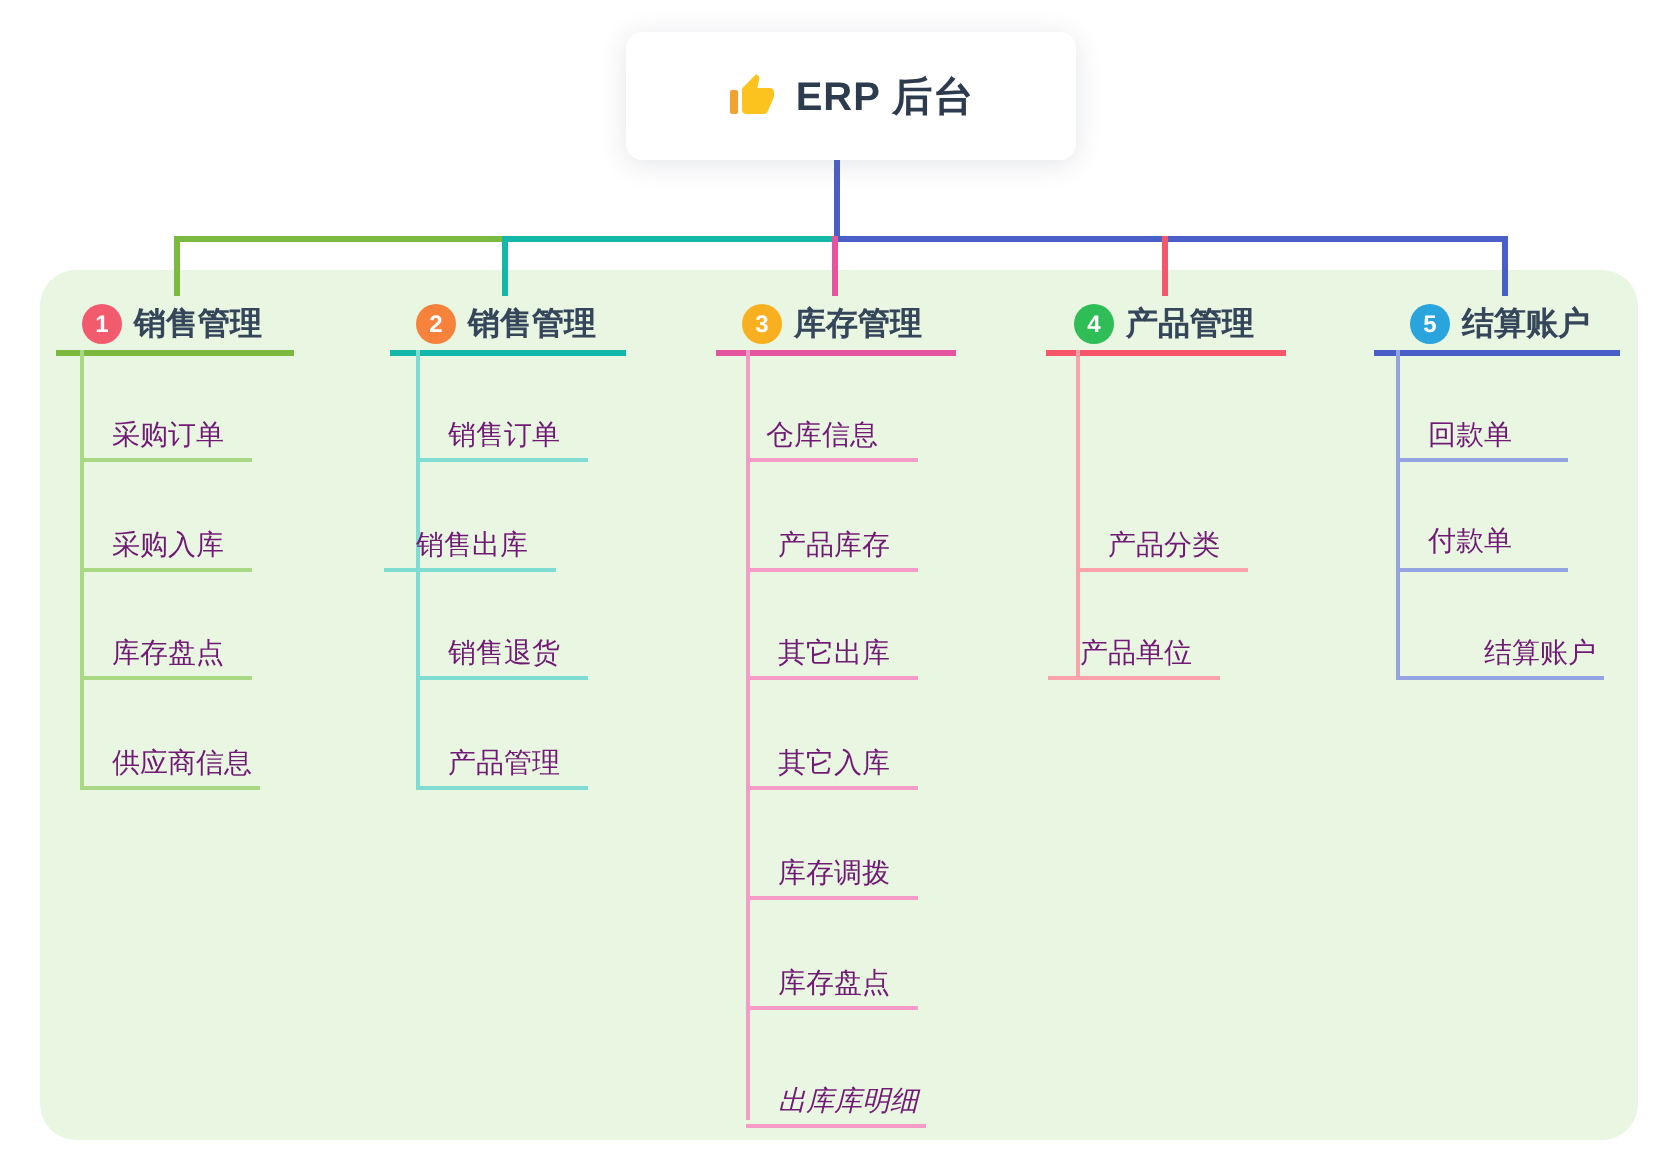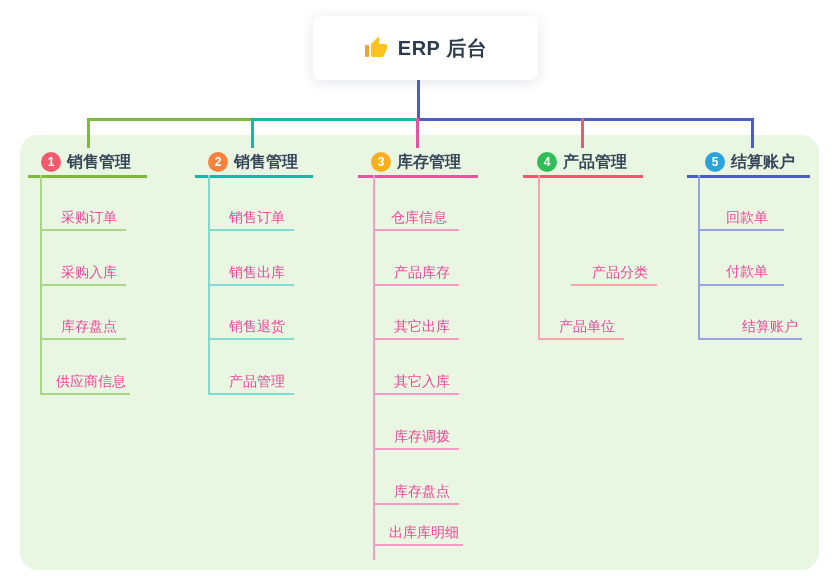--- a/index.html
+++ b/index.html
@@ -24,21 +24,21 @@
   
   .branch{position:absolute;top:150px;height:24px;display:flex;align-items:center;gap:6px;cursor:default;}
   .badge{width:20px;height:20px;border-radius:50%;color:#fff;font-size:12px;font-weight:700;
     display:flex;align-items:center;justify-content:center;flex:0 0 auto;}
   .blabel{font-size:16px;font-weight:600;color:#36465a;white-space:nowrap;}
   .bline{top:175px;height:3px;}
   .spine{top:175px;width:2px;}
 
   
   .child{position:absolute;box-sizing:border-box;min-width:86px;padding:0 4px 3px 16px;
-    border-bottom:2px solid;font-size:14px;line-height:17px;color:#ec4899;white-space:nowrap;text-align:center;}
+    border-bottom:2px solid;font-size:14px;line-height:17px;color:#701a75;white-space:nowrap;}
 </style>
 </head>
 <body>
 
 <div id="canvas">
 
   <div id="panel" style="background: rgb(233, 246, 226);"></div>
 
   <div id="root-node">
     <span style="display:flex;">
@@ -73,46 +73,46 @@
   <div class="child" style="left: 40px; top: 318px; border-bottom-color: rgb(169, 216, 132);">库存盘点</div>
   <div class="child" style="left: 40px; top: 373px; border-bottom-color: rgb(169, 216, 132);">供应商信息</div>
 
   <div class="branch" style="left:208px;">
     <span class="badge" style="background: rgb(246, 130, 59);">2</span>
     <span class="blabel">销售管理</span>
   </div>
   <div class="bline" style="left: 195px; width: 118px; background: rgb(20, 184, 168);"></div>
   <div class="spine" style="left: 208px; height: 220px; background: rgb(127, 220, 208);"></div>
   <div class="child" style="left: 208px; top: 209px; border-bottom-color: rgb(127, 220, 208);">销售订单</div>
-  <div class="child" style="left: 208px; top: 264px; border-bottom-color: rgb(127, 220, 208);">销售出库</div>
+  <div class="child" style="left: 192px; top: 264px; border-bottom-color: rgb(127, 220, 208);">销售出库</div>
   <div class="child" style="left: 208px; top: 318px; border-bottom-color: rgb(127, 220, 208);">销售退货</div>
   <div class="child" style="left: 208px; top: 373px; border-bottom-color: rgb(127, 220, 208);">产品管理</div>
 
   <div class="branch" style="left:371px;">
     <span class="badge" style="background: rgb(248, 176, 32);">3</span>
     <span class="blabel">库存管理</span>
   </div>
   <div class="bline" style="left: 358px; width: 120px; background: rgb(229, 84, 159);"></div>
   <div class="spine" style="left: 373px; height: 385px; background: rgb(245, 155, 200);"></div>
   <div class="child" style="left: 373px; top: 209px; border-bottom-color: rgb(245, 155, 200); padding-left: 10px;">仓库信息</div>
   <div class="child" style="left: 373px; top: 264px; border-bottom-color: rgb(245, 155, 200);">产品库存</div>
   <div class="child" style="left: 373px; top: 318px; border-bottom-color: rgb(245, 155, 200);">其它出库</div>
   <div class="child" style="left: 373px; top: 373px; border-bottom-color: rgb(245, 155, 200);">其它入库</div>
   <div class="child" style="left: 373px; top: 428px; border-bottom-color: rgb(245, 155, 200);">库存调拨</div>
   <div class="child" style="left: 373px; top: 483px; border-bottom-color: rgb(245, 155, 200);">库存盘点</div>
-  <div class="child" style="left: 373px; top: 524px; border-bottom-color: rgb(245, 155, 200);">出库库明细</div>
+  <div class="child" style="left: 373px; top: 542px; border-bottom-color: rgb(245, 155, 200); font-style: italic;">出库库明细</div>
 
   <div class="branch" style="left:537px;">
     <span class="badge" style="background: rgb(46, 189, 87);">4</span>
     <span class="blabel">产品管理</span>
   </div>
   <div class="bline" style="left: 523px; width: 120px; background: rgb(247, 86, 106);"></div>
   <div class="spine" style="left: 538px; height: 165px; background: rgb(250, 163, 171);"></div>
-  <div class="child" style="left: 538px; top: 264px; border-bottom-color: rgb(250, 163, 171); margin-left: 33px;">产品分类</div>
-  <div class="child" style="left: 538px; top: 318px; border-bottom-color: rgb(250, 163, 171);">产品单位</div>
+  <div class="child" style="left: 538px; top: 264px; border-bottom-color: rgb(250, 163, 171);">产品分类</div>
+  <div class="child" style="left: 524px; top: 318px; border-bottom-color: rgb(250, 163, 171);">产品单位</div>
 
   <div class="branch" style="left:705px;">
     <span class="badge" style="background: rgb(41, 164, 220);">5</span>
     <span class="blabel">结算账户</span>
   </div>
   <div class="bline" style="left: 687px; width: 123px; background: rgb(74, 94, 200);"></div>
   <div class="spine" style="left: 698px; height: 165px; background: rgb(147, 164, 224);"></div>
   <div class="child" style="left: 698px; top: 209px; border-bottom-color: rgb(147, 164, 224);">回款单</div>
   <div class="child" style="left: 698px; top: 264px; border-bottom-color: rgb(147, 164, 224); font-family: Liberation Mono, monospace;">付款单</div>
   <div class="child" style="left: 698px; top: 318px; border-bottom-color: rgb(147, 164, 224); padding-left: 44px;">结算账户</div>

